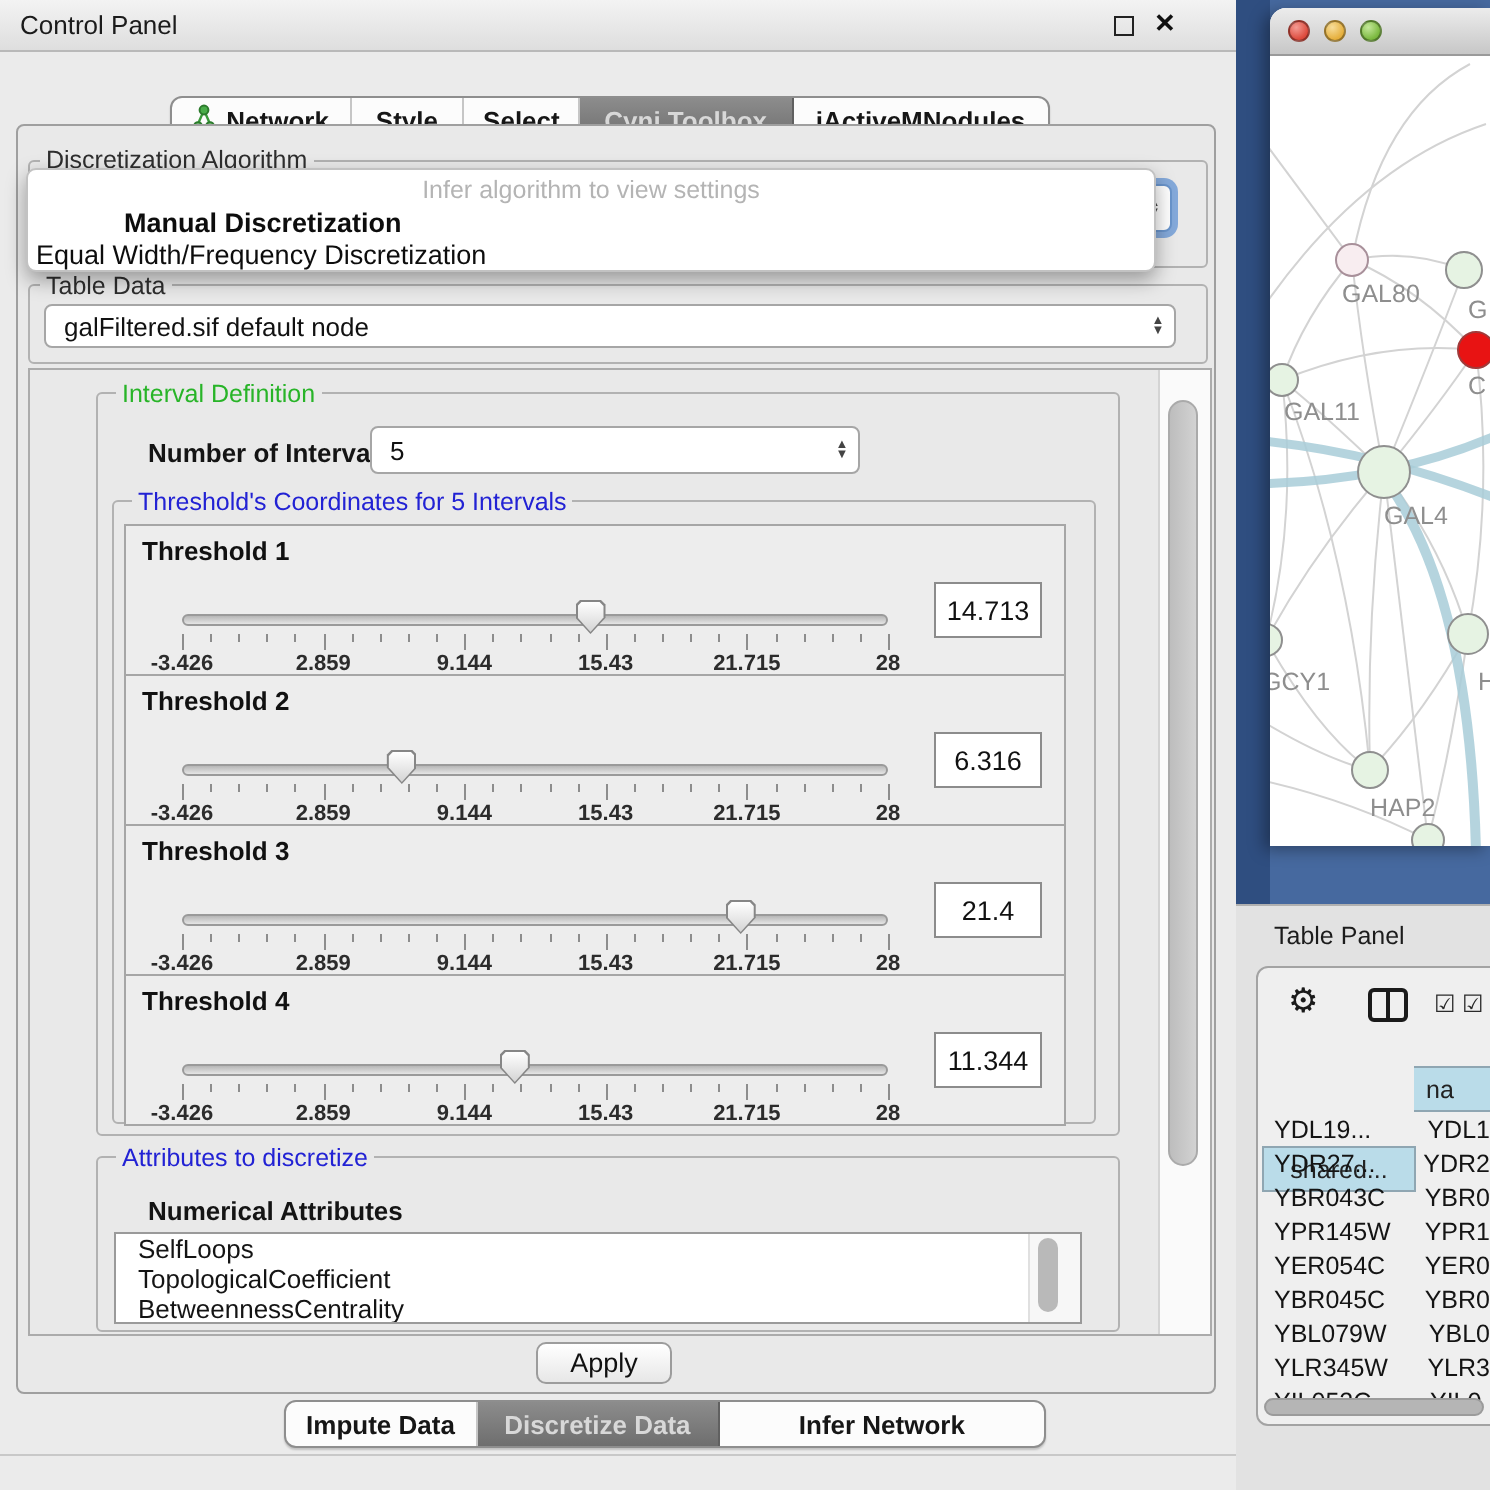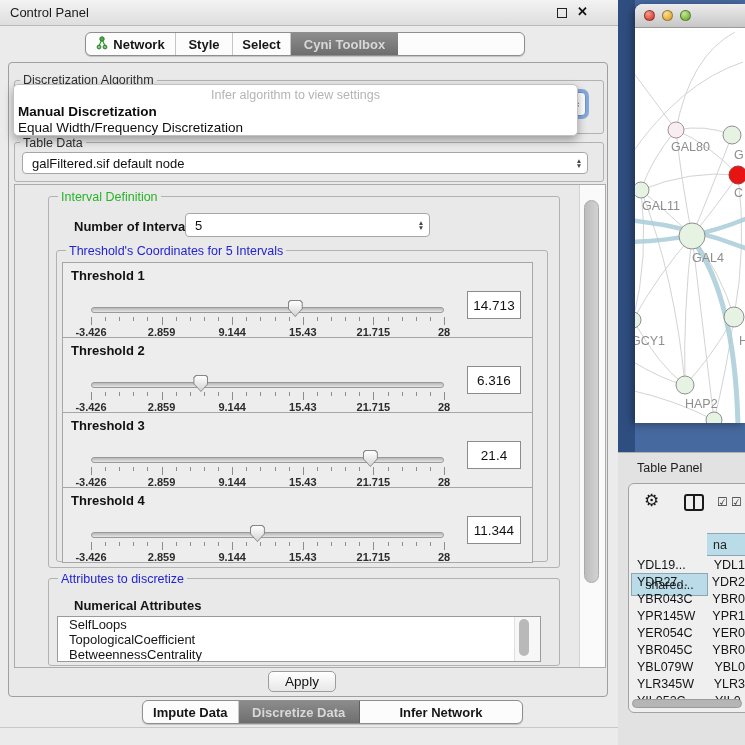--- a/index.html
+++ b/index.html
@@ -14,21 +14,21 @@
   .cp-title{position:absolute;left:10px;top:5px;font-size:13px;color:#1b1b1b;}
   .float-btn{position:absolute;left:557px;top:8px;width:10px;height:10px;border:1.6px solid #222;background:transparent;}
   .close-btn{position:absolute;left:577px;top:4px;font-size:13px;font-weight:bold;color:#111;}
 
   .segbar{position:absolute;display:flex;height:24px;border:1px solid #8e8e8e;border-radius:6px;
     background:#fcfcfc;overflow:hidden;box-shadow:0 1px 1px rgba(0,0,0,.18);}
   .seg{display:flex;align-items:center;justify-content:center;gap:5px;font-size:13px;font-weight:bold;
     color:#161616;border-right:1px solid #c6c6c6;white-space:nowrap;}
   .seg:last-child{border-right:none;}
   .seg.sel{background:linear-gradient(#8c8c8c,#6e6e6e);color:#d8d8d8;border-right-color:#606060;}
-  #top-tabs{left:85px;top:32px;width:440px;}
+  #top-tabs{left:85px;top:48px;width:440px;}
   #bottom-tabs{left:142px;top:700px;width:381px;}
 
   .mainpanel{position:absolute;left:8px;top:62px;width:600px;height:635px;
     border:1px solid #9f9f9f;border-radius:4px;background:#e9e9e9;}
   .hline-bottom{position:absolute;left:0;top:727px;width:618px;height:1px;background:#c8c8c8;}
 
   .group{position:absolute;border:1px solid #b2b2b2;border-radius:3px;}
   .group-label{position:absolute;font-size:12.5px;background:#e9e9e9;padding:0 3px;color:#2e2e2e;}
   .g-green{color:var(--green);}
   .g-blue{color:var(--blue);}
@@ -37,21 +37,21 @@
     border:1px solid #a6a6a6;border-radius:4px;font-size:13px;color:#111;}
   .combo .txt{padding-left:9px;flex:1;overflow:hidden;white-space:nowrap;}
   .stepper{width:16px;display:flex;flex-direction:column;align-items:center;justify-content:center;
     color:#444;font-size:6.5px;line-height:5.5px;}
   .combo.focus{box-shadow:0 0 0 3px rgba(106,152,214,.8);border-color:#6a95cc;}
 
   #popup{position:absolute;left:13px;top:84px;width:565px;height:52px;background:#fff;
     border:1px solid #c2c2c2;border-radius:5px;box-shadow:0 4px 10px rgba(0,0,0,.35);z-index:5;}
   .popup-hint{position:absolute;left:0;top:3px;width:100%;text-align:center;font-size:12.5px;color:#b4b4b4;}
   .popup-opt{position:absolute;left:4px;font-size:13.5px;color:#0d0d0d;white-space:nowrap;}
-  .popup-opt.b{font-weight:bold;top:19px;}
+  .popup-opt.b{font-weight:bold;top:19px;margin-left:44px;}
   .popup-opt.r{top:35px;}
 
   #scrollarea{position:absolute;left:14px;top:184px;width:592px;height:484px;
     border:1px solid #ababab;background:#e9e9e9;}
   #vscroll{position:absolute;left:579px;top:185px;width:26px;height:482px;background:#fafafa;border-left:1px solid #d4d4d4;}
   #vthumb{position:absolute;left:584px;top:200px;width:15px;height:383px;border-radius:8px;
     background:linear-gradient(90deg,#bdbdbd,#d2d2d2);border:1px solid #aaa;}
 
   .lbl-bold{position:absolute;font-size:13px;font-weight:bold;color:#141414;white-space:nowrap;}
 
@@ -139,20 +139,23 @@
           <span>Network</span>
         </div>
         <div class="seg" style="width: 57px;">
           <span>Style</span>
         </div>
         <div class="seg" style="width: 58px;">
           <span>Select</span>
         </div>
         <div class="seg sel" style="width: 107px;">
           <span>Cyni Toolbox</span>
+        </div>
+        <div class="seg" style="width: 128px;">
+          <span>jActiveMNodules</span>
         </div>
       </div>
 
     <div class="mainpanel"></div>
 
     <div class="group" style="left:14px;top:80px;width:590px;height:54px;"></div>
     <div class="group-label" style="left:20px;top:73px;">Discretization Algorithm</div>
 
     <div class="combo focus" style="left:24px;top:92px;width:562px;height:24px;z-index:2;">
       <span class="txt"></span>

